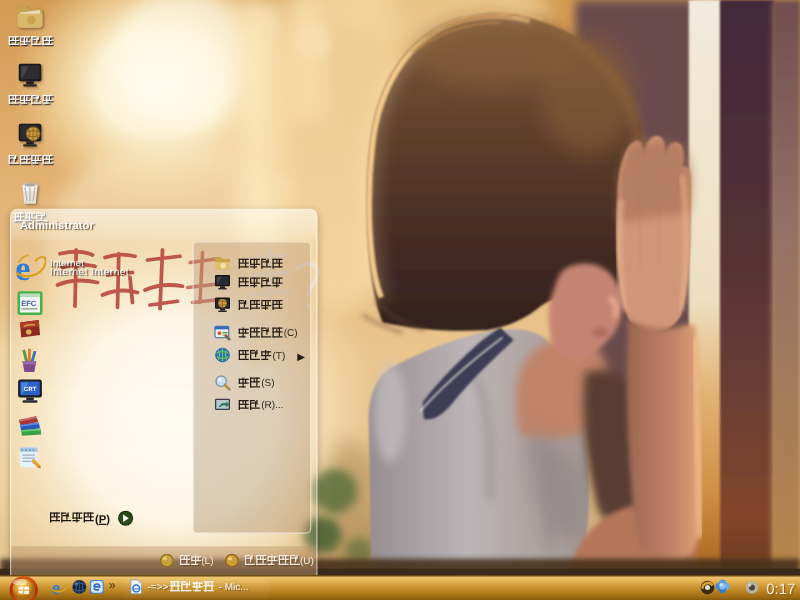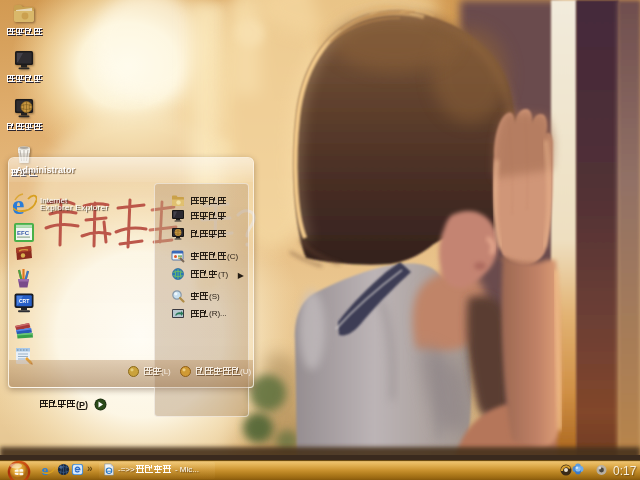--- a/index.html
+++ b/index.html
@@ -29,21 +29,21 @@
  linear-gradient(currentColor,currentColor) 0 100%/100% 14% no-repeat,
  linear-gradient(currentColor,currentColor) 60% 40%/14% 60% no-repeat,
  linear-gradient(currentColor,currentColor) 85% 0/15% 45% no-repeat;}
 .s8 .z{width:8px;height:8px;margin:0 .5px}
 .s7 .z{width:7px;height:7px;margin:0 .5px}
 
 .dico{position:absolute;width:48px;text-align:center;color:#fff}
 .dlab{font-size:8px;line-height:7px;margin-top:1px;filter:drop-shadow(1px 1px 0 rgba(30,25,40,.95))}
 .dlab .z{width:8px;height:7px;margin:0 .5px}
 
-#sm{position:absolute;left:8px;top:157px;width:246px;height:231px;border:1px solid rgba(255,255,255,.6);border-radius:6px 6px 4px 4px;
+#sm{position:absolute;left:8px;top:167px;width:246px;height:298px;border:1px solid rgba(255,255,255,.6);border-radius:6px 6px 4px 4px;
 background:linear-gradient(rgba(255,252,244,.38),rgba(255,248,238,.12) 10%,rgba(253,246,234,.10) 86%,rgba(238,218,192,.22));
 box-shadow:0 2px 6px rgba(60,30,10,.35)}
 #smtop{position:absolute;left:0;top:0;width:100%;height:24px;border-radius:6px 6px 0 0;
 background:linear-gradient(rgba(255,255,255,.32),rgba(255,255,255,.08));color:#fff;font-size:9px;font-weight:bold;
 text-shadow:1px 1px 1px rgba(80,50,20,.8);padding:7px 0 0 7px}
 #smright{position:absolute;left:144px;top:24px;width:95px;height:234px;border:1px solid rgba(255,255,255,.55);border-radius:4px;
 background:linear-gradient(rgba(172,136,100,.34),rgba(158,126,92,.36));margin:1px}
 #smbot{position:absolute;left:0;bottom:0;width:100%;height:27px;border-radius:0 0 4px 4px;
 background:linear-gradient(rgba(185,145,100,.42),rgba(148,108,68,.5));color:#f5ede2;font-size:8px}
 .mitem{position:absolute;display:flex;align-items:center;color:#fff}
@@ -247,21 +247,21 @@
 </div>
 <div id="sm">
   <div id="smtop">Administrator</div>
   <div id="smleft">
    <div class="mitem" style="left:4px;top:34px">
     <svg width="24" height="24" viewBox="0 0 24 24">
      <text x="-1" y="22" font-family="Liberation Serif" font-size="28" font-weight="bold" fill="#2a7cd8">e</text>
      <path d="M0,16 C4,21 20,21 23.5,8 M23.5,8 C24,5 22.5,3.4 20.5,3.6 C18.5,3.8 16.5,5.2 15,7" stroke="#d8a020" stroke-width="1.8" fill="none"></path>
      <path d="M2,8 C4,4.5 7,2.5 10,2" stroke="#d8a020" stroke-width="1.5" fill="none" opacity=".8"></path>
     </svg>
-    <div style="margin-left:3px;font-size:8px;font-weight:normal;line-height:7.5px;text-shadow:1px 1px 1px rgba(40,30,20,.9)">Internet<br><span style="letter-spacing:.4px">Explorer Explorer</span></div>
+    <div style="margin-left:3px;font-size:8px;font-weight:normal;line-height:7.5px;text-shadow:1px 1px 1px rgba(40,30,20,.9)">Internet<br><span style="letter-spacing:.4px">Internet Internet</span></div>
    </div>
    <div class="mitem" style="left:4px;top:64px">
     <svg width="22" height="21" viewBox="0 0 22 21">
      <rect x="1" y="1" width="20" height="19" rx="2" fill="#48b048"></rect>
      <rect x="3" y="5.5" width="16" height="12.5" fill="#f2f6f2"></rect>
      <rect x="3" y="2.8" width="16" height="2.7" fill="#b8e0b8"></rect>
      <text x="4" y="13" font-family="Liberation Sans" font-size="6" font-weight="bold" fill="#3858a8">EFC</text>
      <rect x="4" y="14.5" width="13" height="1.2" fill="#90a890"></rect>
     </svg>
    </div>

